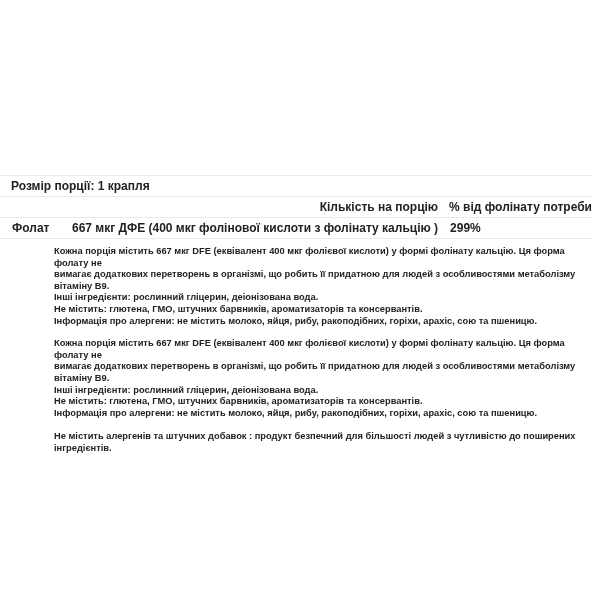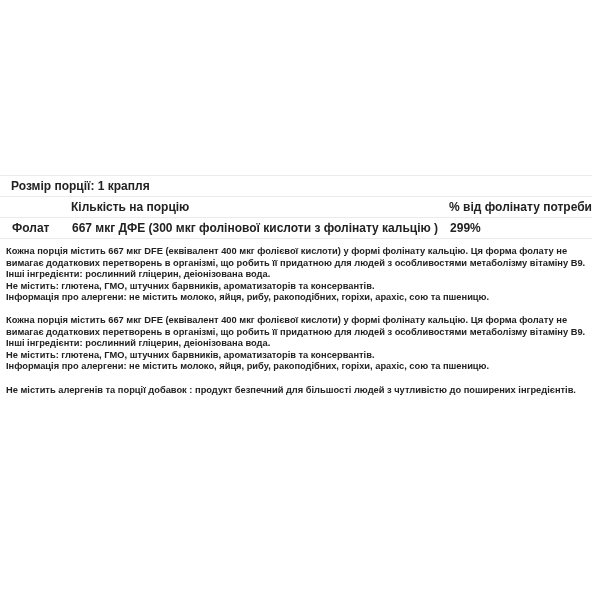--- a/index.html
+++ b/index.html
@@ -34,53 +34,53 @@
       font-weight: bold;
       color: #222;
       vertical-align: middle;
       white-space: nowrap;
     }
     table.facts tr:last-child td {
       border-bottom: 1px solid #ebebeb;
       padding-left: 12px;
     }
     td.c1 { width: 118px; }
-    td.c2 { width: 321px; }
+    td.c2 { width: 321px; text-align: right; }
     td.c3 { }
     .para {
       margin: 0;
       padding-left: 6px;
       font-size: 9.3px;
       font-weight: bold;
       line-height: 11.6px;
       color: #222;
       width: 590px;
     }
     .block1 { margin-top: 7px; }
     .block2 { margin-top: 11px; }
     .block3 { margin-top: 12px; }
-    .para span { display: block; }
+    .para span { display: block; margin-left: 48px; }
   </style>
 </head>
 <body>
 
 <div class="content">
   <table class="facts">
     <tbody>
         <tr>
       <td colspan="3">Розмір порції: 1 крапля</td>
     </tr>
     <tr>
       <td class="c1"></td>
       <td class="c2">Кількість на порцію</td>
       <td class="c3">% від фолінату потреби</td>
     </tr>
     <tr>
       <td class="c1">Фолат</td>
-      <td class="c2">667 мкг ДФЕ (300 мкг фолінової кислоти з   фолінату кальцію )</td>
+      <td class="c2">667 мкг ДФЕ (400 мкг фолінової кислоти з   фолінату кальцію )</td>
       <td class="c3">299%</td>
     </tr>
   </tbody>
     </table>
 
   <div class="para block1">
     <span>Кожна порція містить 667 мкг DFE (еквівалент 400 мкг фолієвої кислоти) у формі фолінату кальцію. Ця форма фолату не</span>
     <span>вимагає додаткових перетворень в організмі, що робить її придатною для людей з особливостями метаболізму вітаміну B9.</span>
     <span>Інші інгредієнти: рослинний гліцерин, деіонізована вода.</span>
     <span>Не містить: глютена, ГМО, штучних барвників, ароматизаторів та консервантів.</span>
@@ -89,15 +89,15 @@
 
   <div class="para block2">
     <span>Кожна порція містить 667 мкг DFE (еквівалент 400 мкг фолієвої кислоти) у формі фолінату кальцію. Ця форма фолату не</span>
     <span>вимагає додаткових перетворень в організмі, що робить її придатною для людей з особливостями метаболізму вітаміну B9.</span>
     <span>Інші інгредієнти: рослинний гліцерин, деіонізована вода.</span>
     <span>Не містить: глютена, ГМО, штучних барвників, ароматизаторів та консервантів.</span>
     <span>Інформація про алергени:  не містить молоко, яйця, рибу, ракоподібних, горіхи, арахіс, сою та пшеницю.</span>
   </div>
 
   <div class="para block3">
-    <span>Не містить алергенів та порції добавок : продукт безпечний для більшості людей з чутливістю до поширених інгредієнтів.</span>
+    <span>Не містить алергенів та штучних добавок : продукт безпечний для більшості людей з чутливістю до поширених інгредієнтів.</span>
   </div>
 </div>
 
 </body></html>

